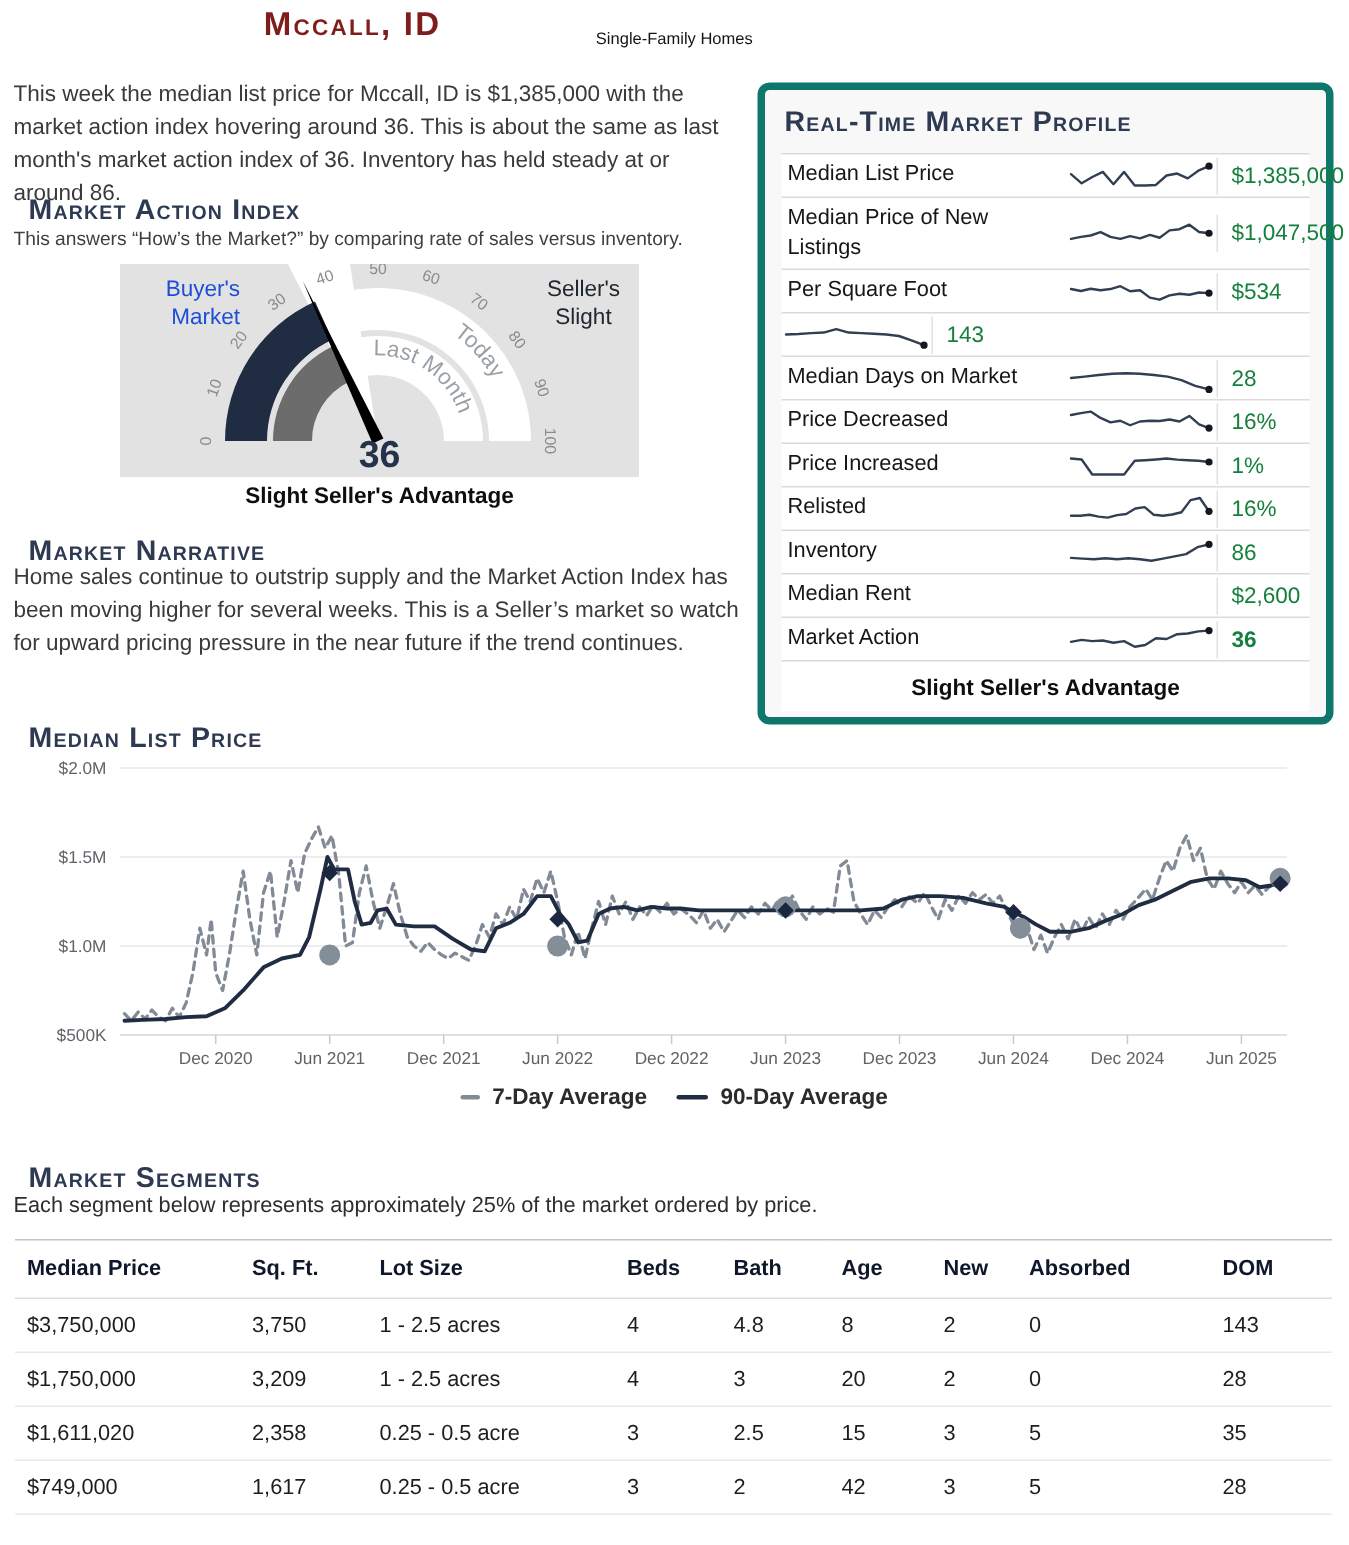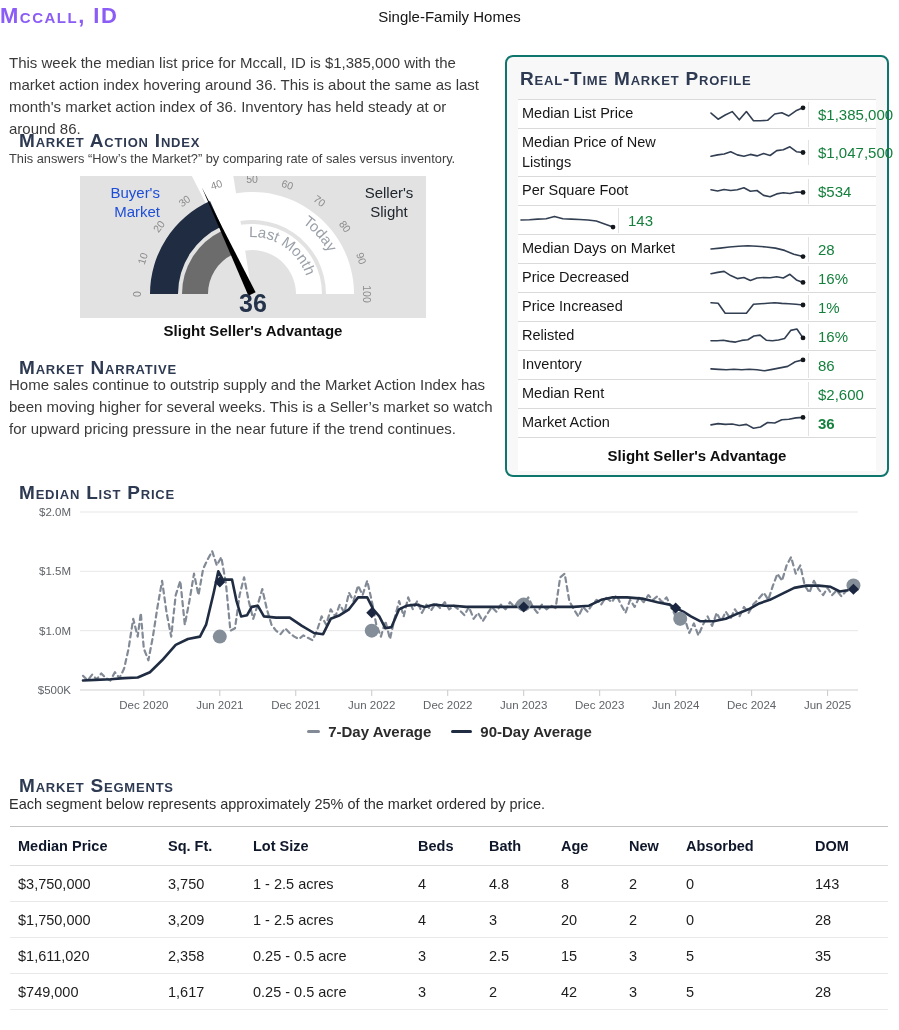--- a/index.html
+++ b/index.html
@@ -1,36 +1,36 @@
 <!DOCTYPE html>
 <html><head>
 <meta charset="utf-8">
 <style>
   html,body{margin:0;padding:0;background:#fff;}
   .page{position:relative;width:899px;height:1030px;background:#fff;overflow:hidden;
         font-family:"Liberation Sans",sans-serif;color:#3c3c3c;}
-  .city-title{position:absolute;left:0;top:3px;width:470px;
-      font-variant:small-caps;font-weight:bold;font-size:22px;letter-spacing:1.5px;color:#8b5cf6;}
-  .home-type{position:absolute;left:0;top:8px;width:899px;text-align:center;font-size:15px;color:#141414;}
+  .city-title{position:absolute;left:0;top:3px;width:470px;text-align:center;
+      font-variant:small-caps;font-weight:bold;font-size:22px;letter-spacing:1.5px;color:#7f1d1d;}
+  .home-type{position:absolute;left:0;top:20px;width:899px;text-align:center;font-size:11px;color:#141414;}
   .intro{position:absolute;left:9px;top:52px;width:484px;font-size:15px;line-height:1.47;color:#3a3a3a;margin:0;}
   .sec{font-variant:small-caps;font-weight:bold;font-size:19px;letter-spacing:0.8px;color:#2d3a52;margin:10px;}
   #h-mai{position:absolute;left:9px;top:120px;}
   .mai-desc{position:absolute;left:9px;top:151px;font-size:12.8px;color:#3f3f3f;}
   .gauge-box{position:absolute;left:80px;top:176px;width:346px;height:142px;background:#e2e2e2;overflow:hidden;}
   .gauge-box svg{position:absolute;left:0;top:0;}
   .buyers{position:absolute;left:12px;top:8px;width:68px;text-align:right;font-size:15px;line-height:1.25;color:#1d4ed8;}
   .sellers{position:absolute;right:6px;top:8px;width:62px;text-align:center;font-size:15px;line-height:1.25;color:#20262e;}
   .gauge-value{position:absolute;left:0;right:0;bottom:0px;text-align:center;
       font-size:25px;font-weight:bold;color:#24324a;}
   .gauge-caption{position:absolute;left:80px;top:322px;width:346px;text-align:center;
       font-weight:bold;font-size:15px;color:#0e0e0e;}
   #h-narr{position:absolute;left:9px;top:347px;}
   .narrative{position:absolute;left:9px;top:374px;width:484px;font-size:15px;line-height:1.47;color:#3a3a3a;margin:0;}
   .panel{position:absolute;left:505px;top:55px;width:384px;box-sizing:border-box;
-      border:2px solid #0f766e;border-radius:8px;background:#f8f8f8;padding:6px 11px 4px 11px;}
+      border:5px solid #0f766e;border-radius:8px;background:#f8f8f8;padding:6px 11px 4px 11px;}
   .panel-heading{font-variant:small-caps;font-weight:bold;font-size:19px;letter-spacing:0.8px;
       color:#2d3a52;margin:0;padding:5px 2px 9px 2px;}
   .prow{display:flex;align-items:center;min-height:28px;border-top:1px solid #dadada;background:#fff;}
   .plabel{flex:0 0 184px;font-size:14.5px;color:#161616;padding:4px 2px 4px 4px;line-height:1.35;}
   .pspark{flex:0 0 100px;display:flex;align-items:center;}
   .pvalue{flex:1 1 auto;font-size:15px;color:#15803d;border-left:1px solid #e2e2e2;padding:4px 0 4px 9px;}
   .pvalue.bold{font-weight:bold;}
   .pfooter{border-top:1px solid #dadada;text-align:center;font-weight:bold;font-size:15px;
       color:#0e0e0e;padding:9px 0 7px 0;background:#fff;}
   #h-mlp{position:absolute;left:9px;top:472px;}

